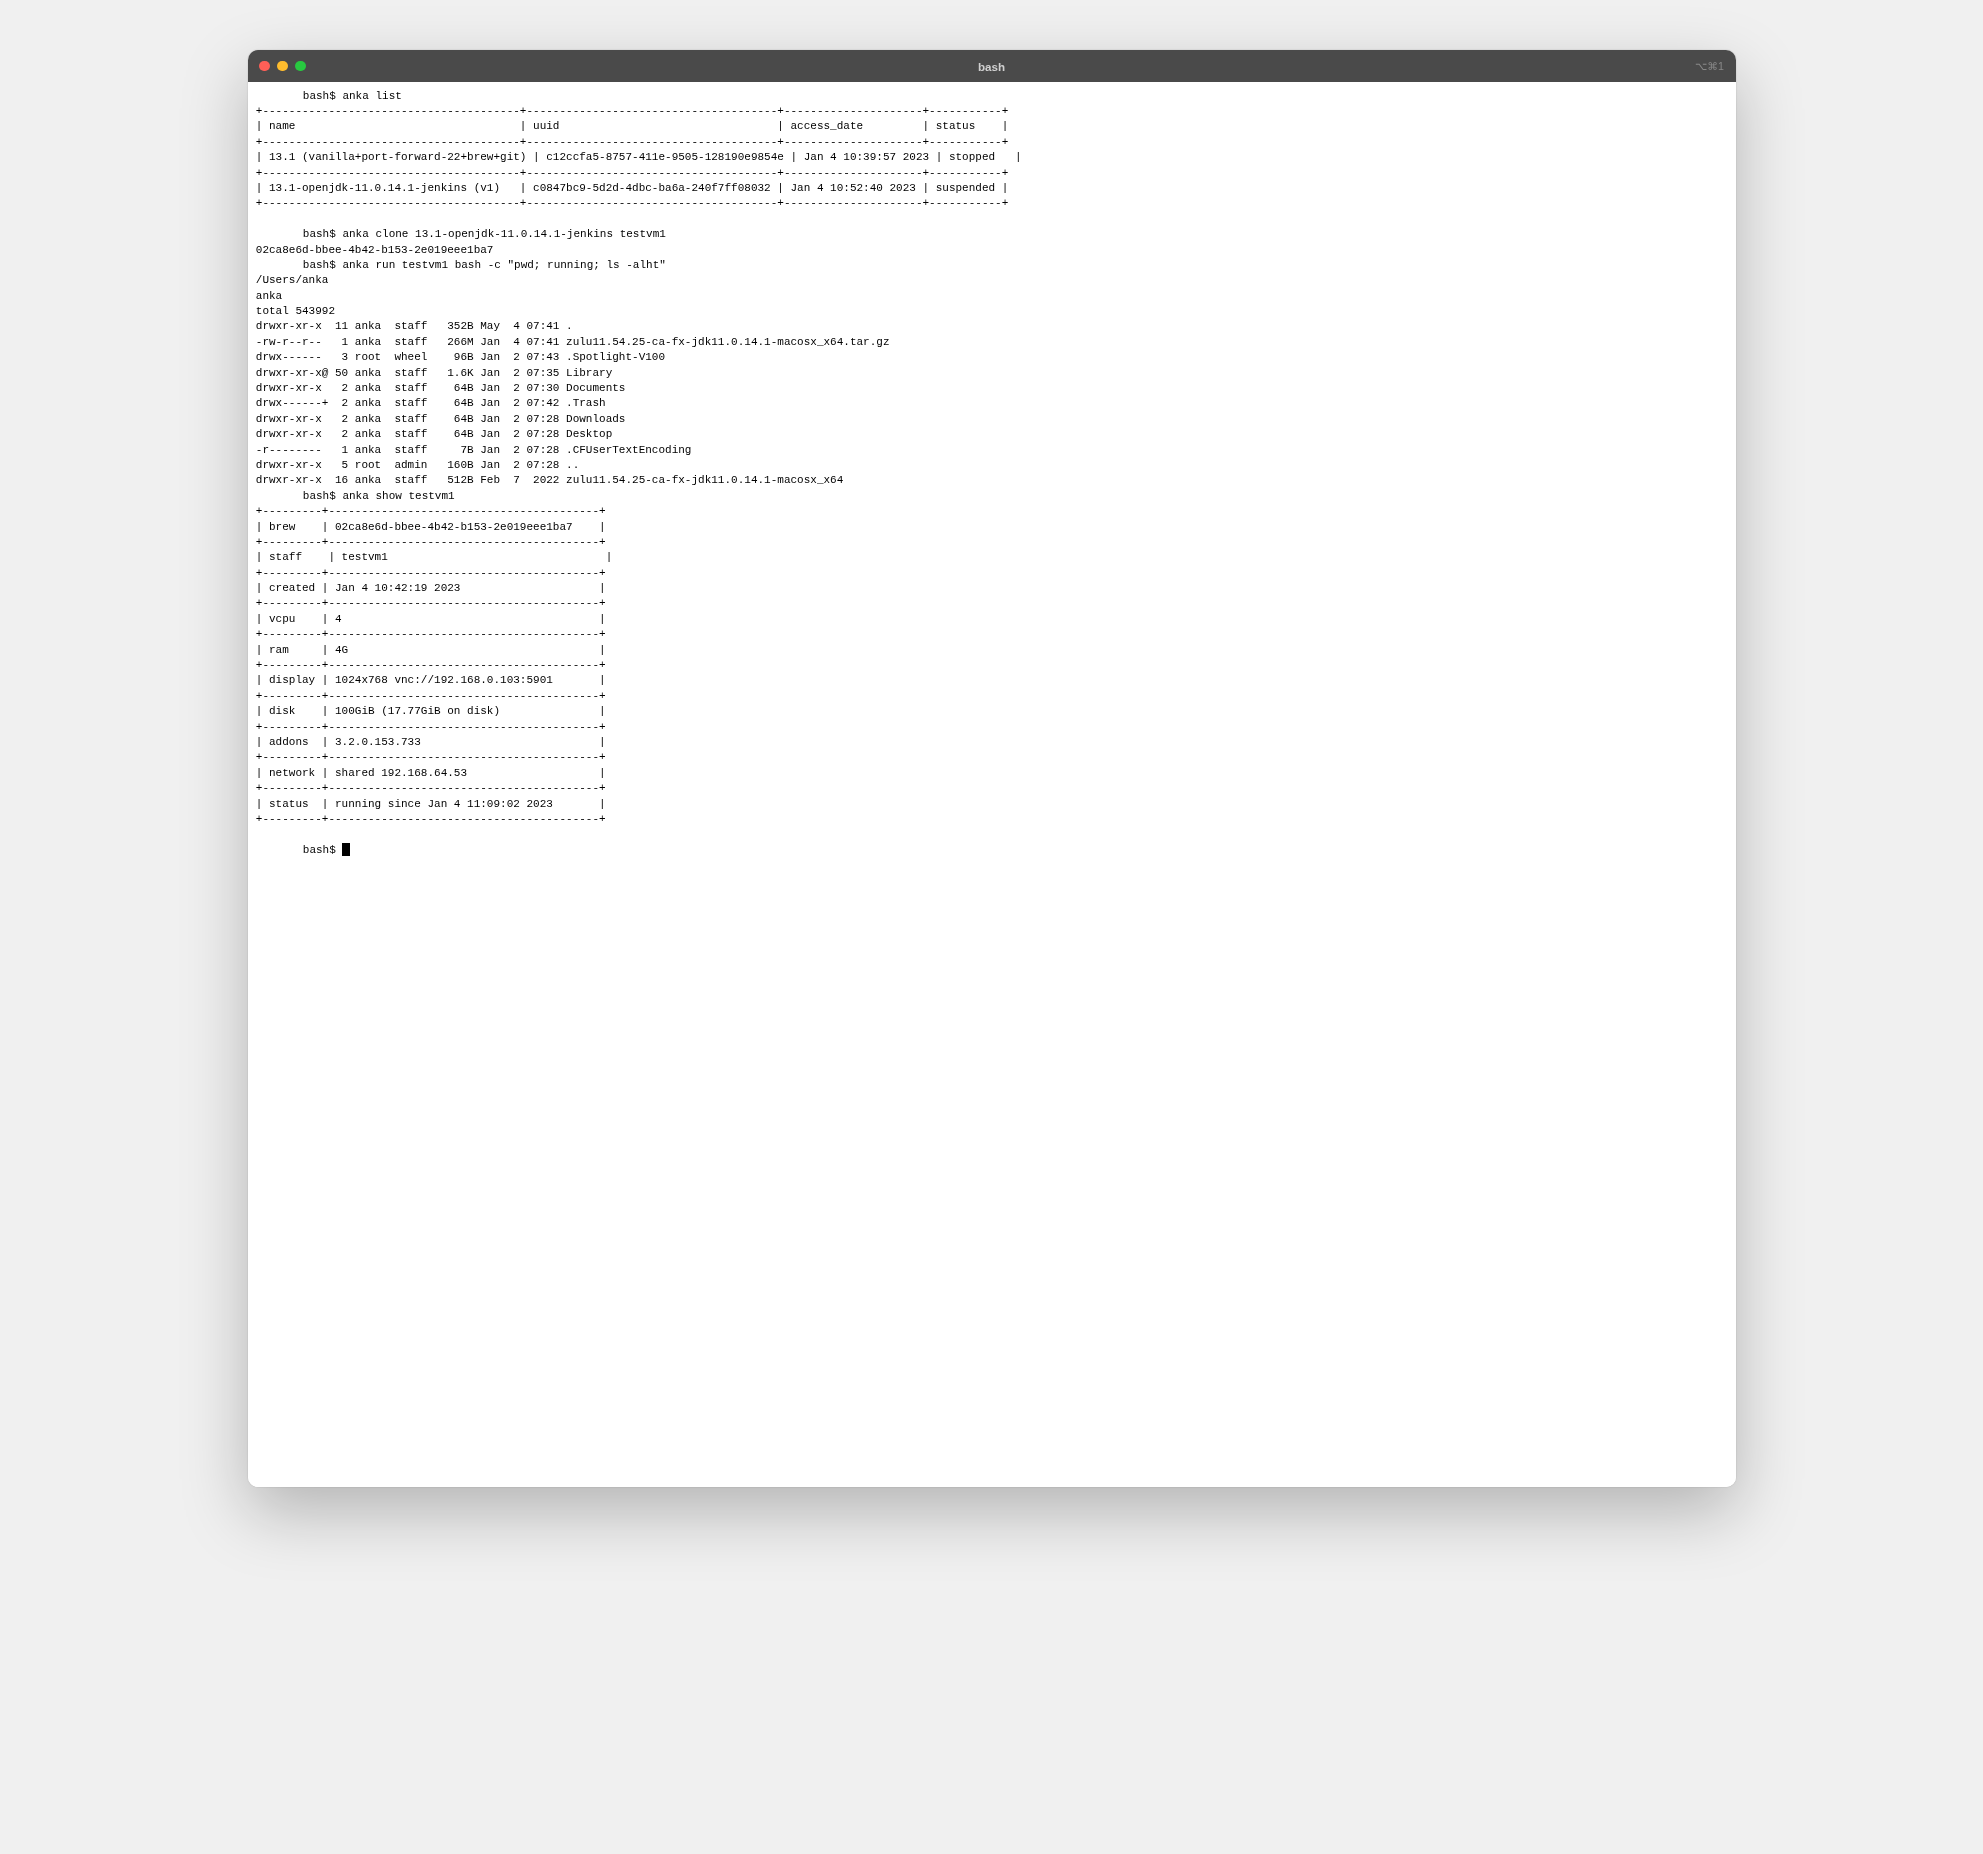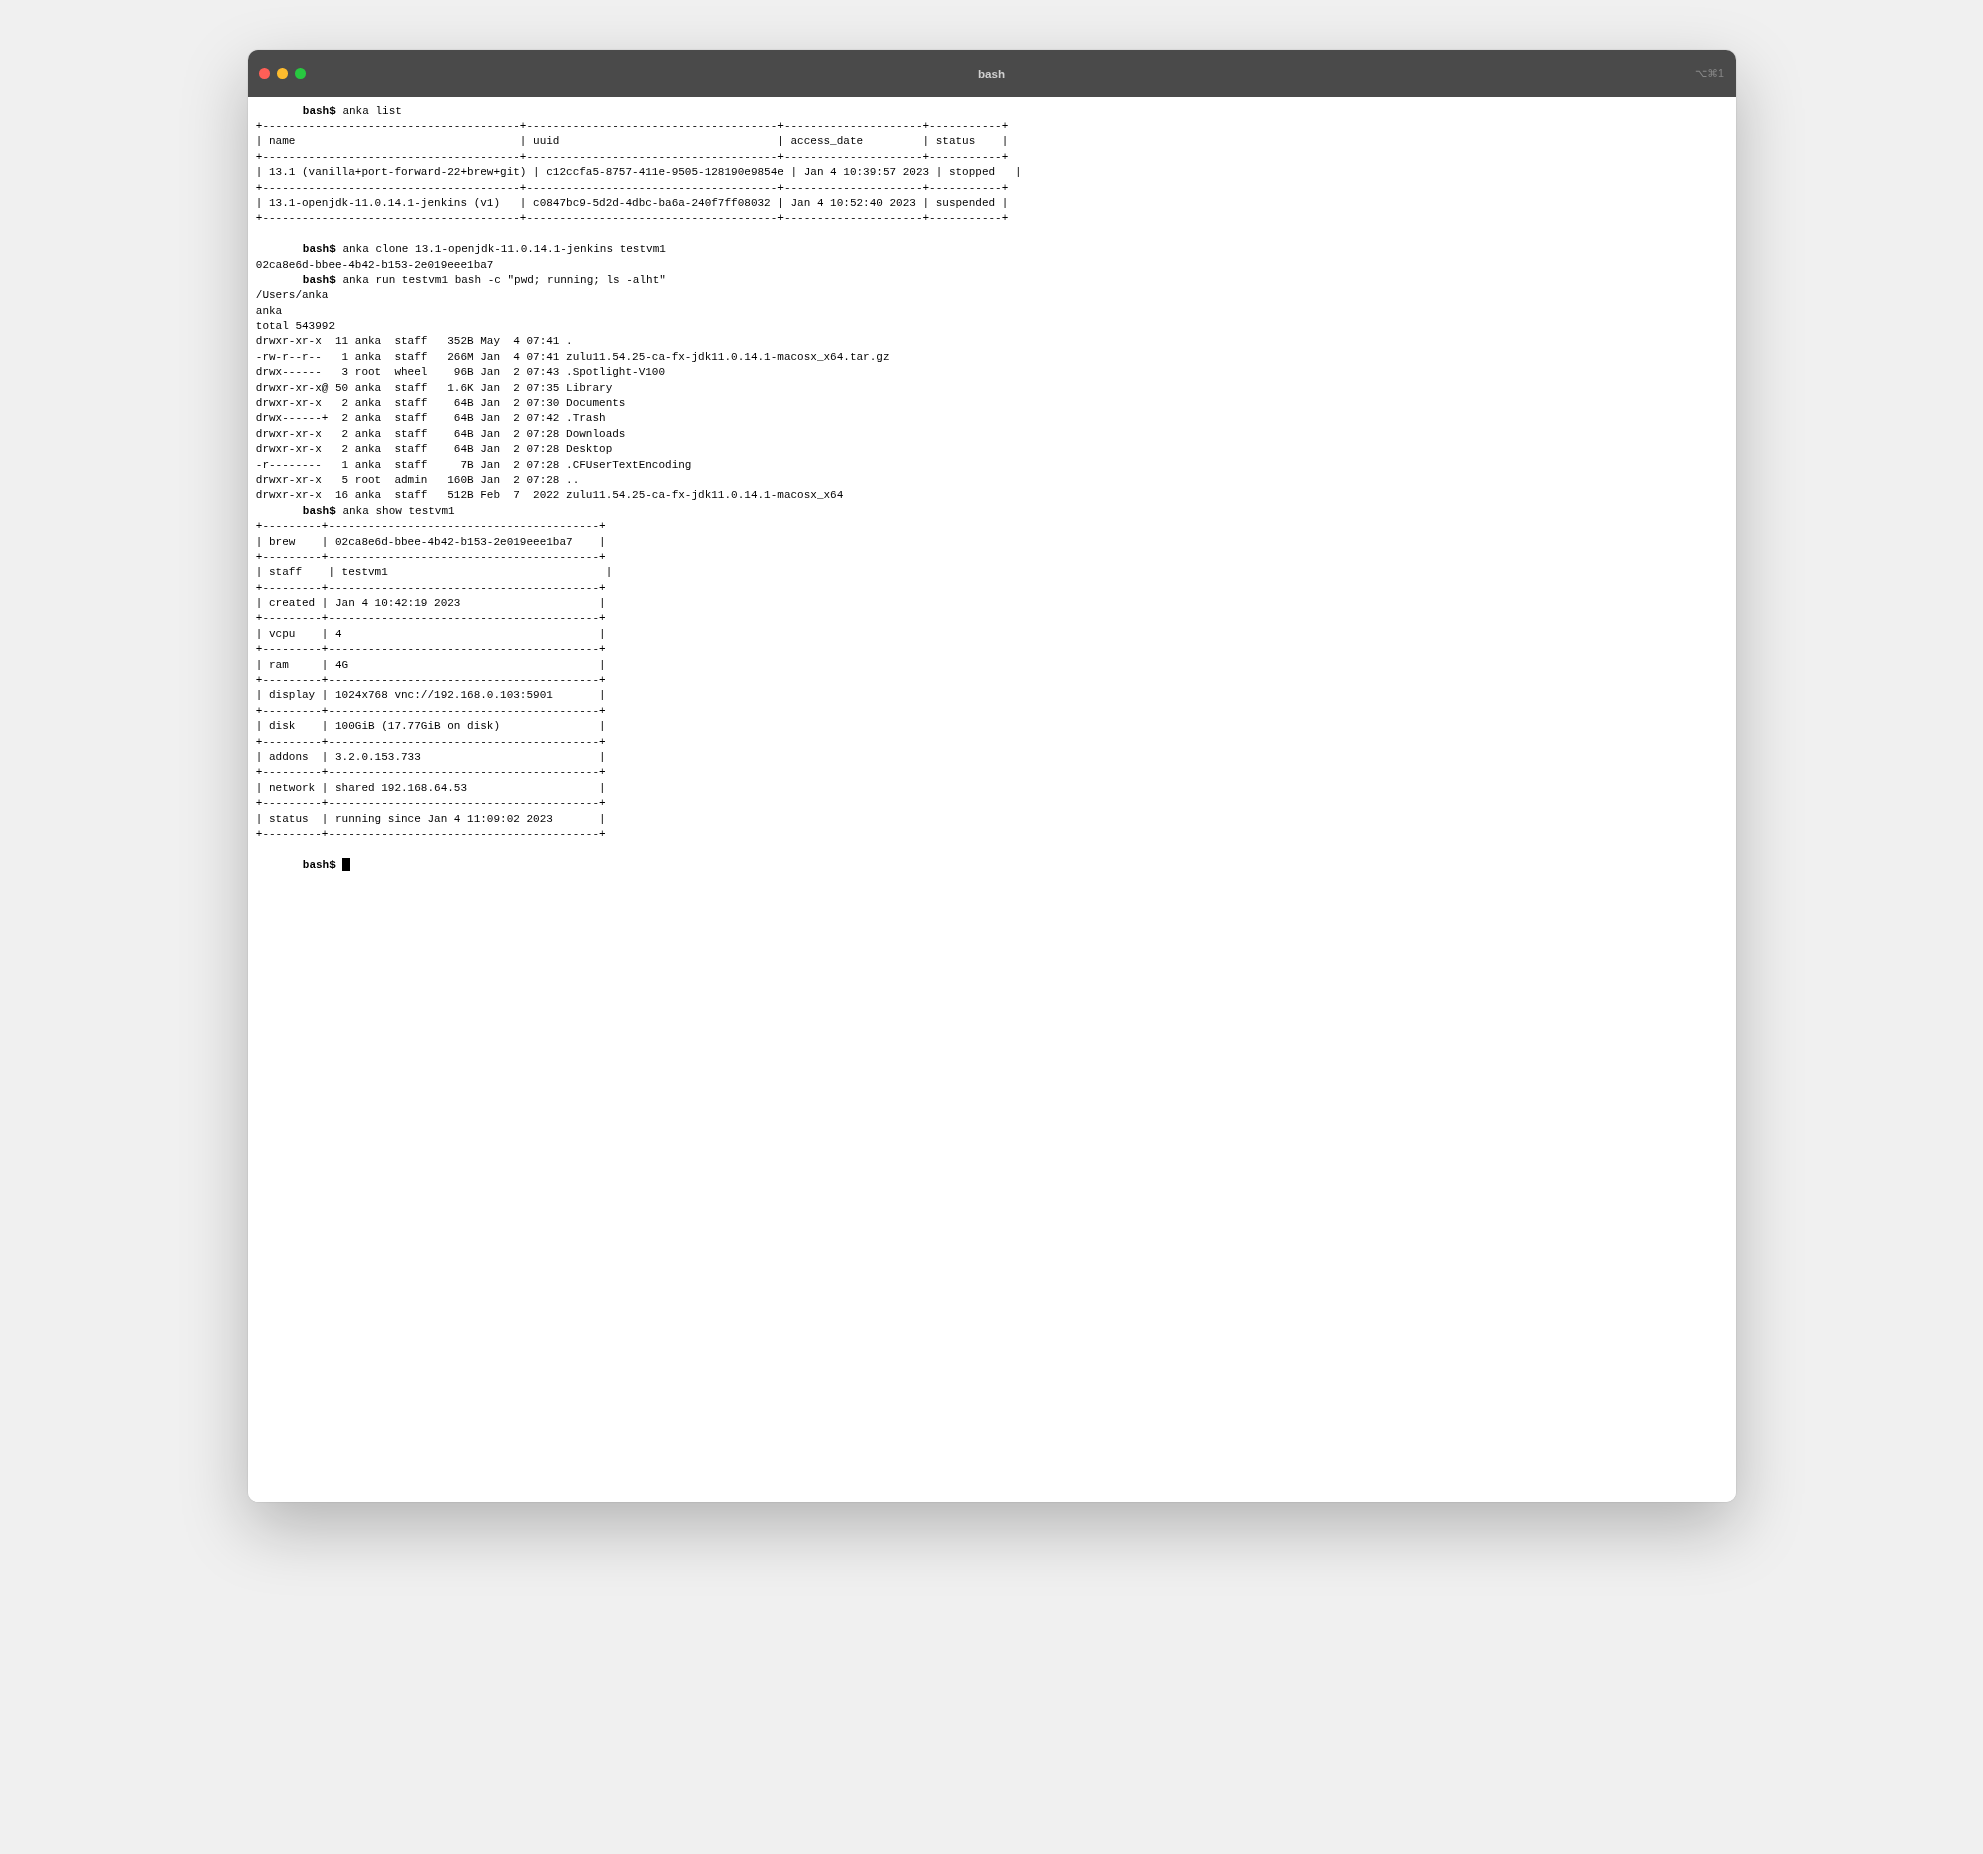--- a/index.html
+++ b/index.html
@@ -18,21 +18,21 @@
     }
     .window {
       width: 1488px;
       background: #ffffff;
       border-radius: 10px;
       box-shadow: 0 25px 66px rgba(0,0,0,0.25), 0 0 1.7px rgba(0,0,0,0.2);
       overflow: hidden;
     }
     .titlebar {
       background: #4a4a4a;
-      height: 47px;
+      height: 32px;
       display: flex;
       align-items: center;
       padding: 0 11.6px;
       position: relative;
       text-align: right;
     }
     .traffic-lights {
       display: flex;
       gap: 7.4px;
       align-items: center;
@@ -63,21 +63,21 @@
     .terminal-body {
       background: #ffffff;
       color: #000000;
       padding: 6.6px 8.3px 16.5px 8.3px;
       font-size: 11px;
       line-height: 1.4;
       white-space: pre;
       min-height: 1405px;
     }
     .prompt {
-      font-weight: 700;
+      font-weight: 400;
       padding-left: 47px;
     }
     .cursor-block {
       display: inline-block;
       width: 7.4px;
       height: 12.4px;
       background: #000;
       vertical-align: text-bottom;
     }
   </style>

